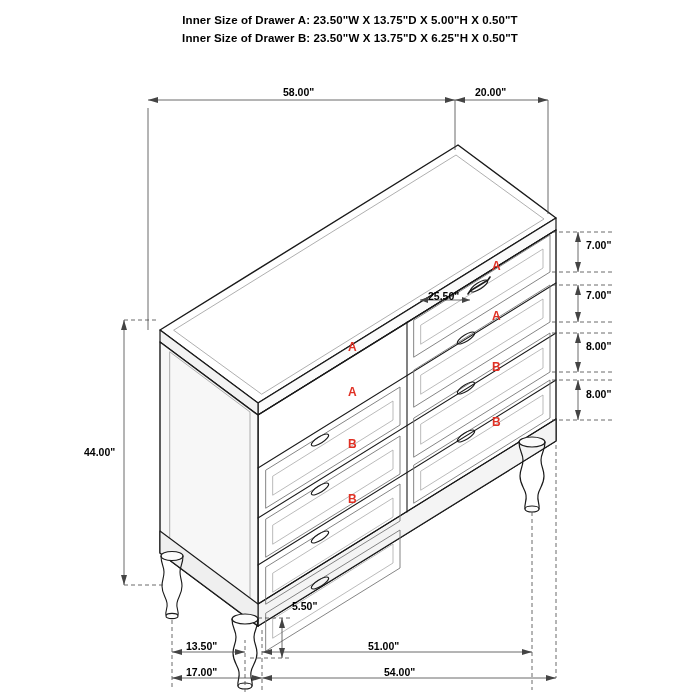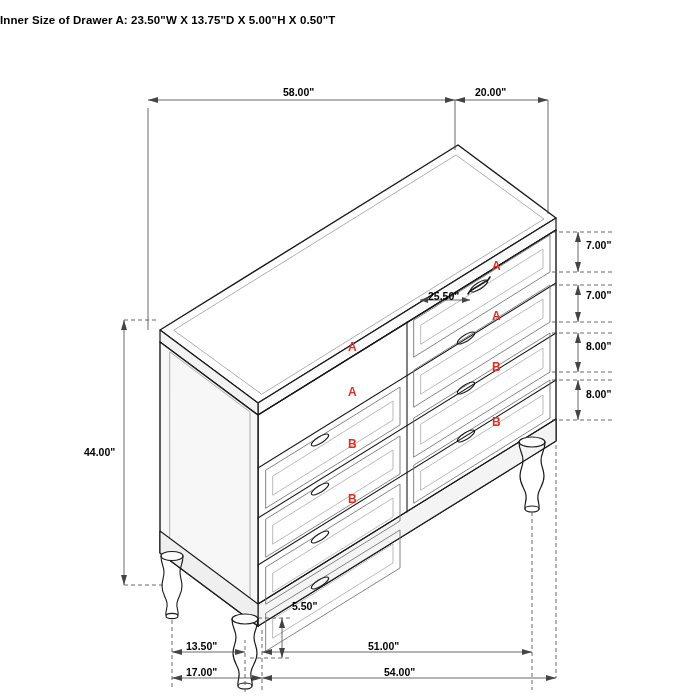--- a/index.html
+++ b/index.html
@@ -17,21 +17,21 @@
   }
   #page {
     position: relative;
     width: 700px;
     height: 700px;
   }
   .hdr {
     position: absolute;
     left: 0;
     width: 700px;
-    text-align: left;
+    text-align: center;
     font-size: 11.5px;
     font-weight: bold;
     letter-spacing: 0.1px;
     white-space: nowrap;
   }
   #hdr1 { top: 14px; }
   #hdr2 { top: 32px; }
 
   svg#art {
     position: absolute;
@@ -54,20 +54,21 @@
     color: #e03024;
     white-space: nowrap;
   }
 </style>
 </head>
 <body>
 
 <div id="page">
 
   <div class="hdr" id="hdr1">Inner Size of Drawer A: 23.50"W X 13.75"D X 5.00"H X 0.50"T</div>
+  <div class="hdr" id="hdr2">Inner Size of Drawer B: 23.50"W X 13.75"D X 6.25"H X 0.50"T</div>
 
   <svg id="art" viewBox="0 0 700 700">
     <g fill="none" stroke="#1a1a1a" stroke-width="1.25" stroke-linejoin="round" stroke-linecap="round">
 
       <polygon points="160,330 458,145 556,218 258,403" fill="#ffffff" stroke="#1a1a1a" stroke-width="1.4"></polygon>
 
       <polygon points="258,403 556,218 556,230 258,415" fill="#fafafa" stroke="#1a1a1a" stroke-width="1.2"></polygon>
 
       <polygon points="160,330 258,403 258,415 160,342" fill="#f2f2f2" stroke="#1a1a1a" stroke-width="1.2"></polygon>
 

